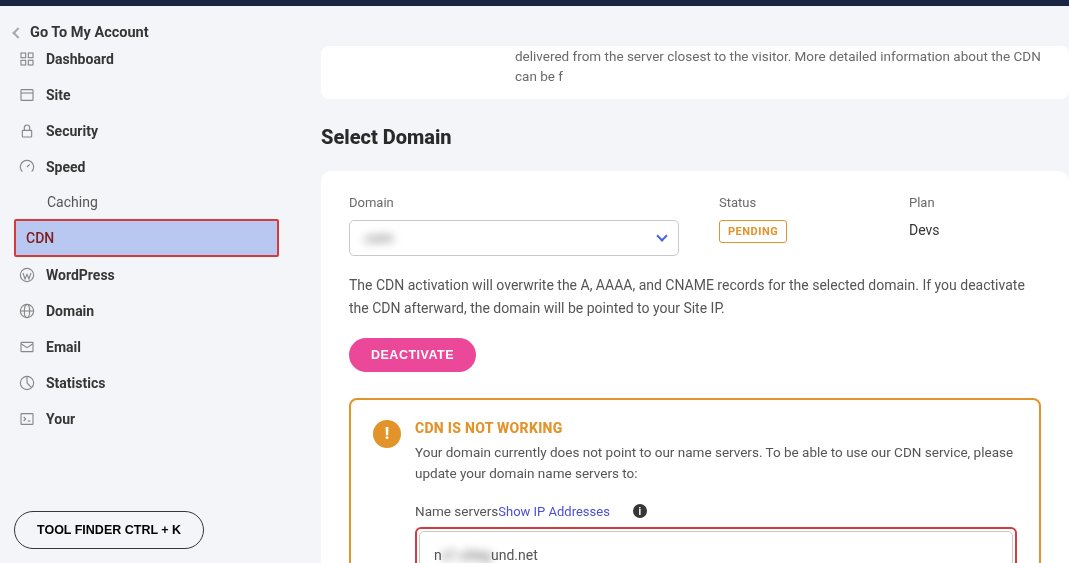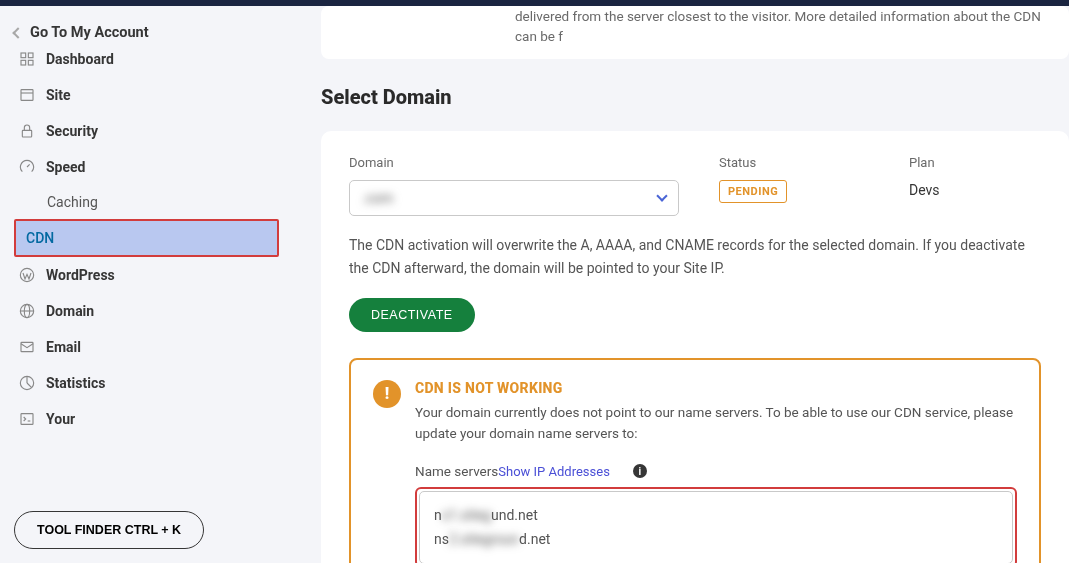--- a/index.html
+++ b/index.html
@@ -7,38 +7,38 @@
 .topbar { height: 6px; background: #1a2541; }
 .layout { display: flex; height: 557px; }
 .sidebar { width: 293px; background: #f4f5f9; padding: 18px 14px 14px 14px; display: flex; flex-direction: column; }
 .account-link { display: flex; align-items: center; gap: 8px; font-weight: 700; color: #363636; font-size: 14.5px; cursor: pointer; }
 .chev-left { display: inline-block; width: 8px; height: 8px; border-left: 2px solid #a8a8a8; border-bottom: 2px solid #a8a8a8; transform: rotate(45deg); }
 .nav { list-style: none; }
 .nav-item { display: flex; align-items: center; gap: 10px; padding: 9px 4px; font-weight: 700; color: #363636; font-size: 14px; cursor: pointer; }
 .nav-item .icon { width: 18px; height: 18px; display: flex; align-items: center; justify-content: center; color: #888; }
 .nav-sub { list-style: none; }
 .nav-sub-item { padding: 9px 4px 9px 33px; font-size: 14px; color: #555; cursor: pointer; }
-.nav-sub-item.active { background: #b9c8f0; border: 2px solid #d23c3c; border-radius: 2px; color: #0369a1; font-weight: 500; padding-left: 10px; }
+.nav-sub-item.active { background: #b9c8f0; border: 2px solid #d23c3c; border-radius: 2px; color: #7f1d1d; font-weight: 500; padding-left: 10px; }
 .tool-finder { margin-top: auto; border: 1.5px solid #363636; background: transparent; border-radius: 22px; padding: 11px 22px; font-weight: 700; font-size: 12.5px; cursor: pointer; align-self: flex-start; }
-.main { flex: 1; padding: 0 0 0 28px; overflow-y: auto; }
+.main { flex: 1; padding: 0 0 0 28px; overflow-y: auto; margin-top: 40px; }
 .banner { background: #fff; border-radius: 8px; padding: 0 14px 12px 14px; margin-bottom: 26px; color: #6a6a6a; font-size: 13.5px; line-height: 1.5; }
 .banner-txt { padding-left: 180px; }
 h1.page-title { font-size: 20px; font-weight: 800; color: #2a2a2a; margin-bottom: 22px; }
 .card { background: #fff; border-radius: 10px; padding: 24px 28px 20px 28px; }
 .row { display: flex; gap: 40px; align-items: flex-start; margin-bottom: 18px; }
 .col-domain { flex: 0 0 330px; }
 .col-status { flex: 0 0 150px; }
 .col-plan { flex: 1; }
 .label { font-size: 13px; color: #6a6a6a; margin-bottom: 10px; display: block; }
 .select { width: 100%; border: 1px solid #c9c9c9; border-radius: 5px; padding: 9px 12px; font-size: 14px; display: flex; justify-content: space-between; align-items: center; cursor: pointer; color: #555; }
 .chev-down { width: 8px; height: 8px; border-right: 2px solid #4a65d6; border-bottom: 2px solid #4a65d6; transform: rotate(45deg); margin-top: -3px; }
 .badge-pending { display: inline-block; border: 1.5px solid #e2932a; color: #e2932a; font-weight: 700; font-size: 11px; padding: 4px 8px; border-radius: 3px; letter-spacing: 0.5px; }
 .plan-val { font-size: 14px; color: #363636; }
 .help-text { font-size: 14px; color: #555; line-height: 1.65; margin-bottom: 18px; }
-.btn-deactivate { background: #15803d; color: #fff; border: none; border-radius: 22px; padding: 10px 22px; font-weight: 400; font-size: 12.5px; letter-spacing: 0.5px; cursor: pointer; margin-bottom: 26px; }
+.btn-deactivate { background: #ec4899; color: #fff; border: none; border-radius: 22px; padding: 10px 22px; font-weight: 700; font-size: 12.5px; letter-spacing: 0.5px; cursor: pointer; margin-bottom: 26px; }
 .warn-box { border: 2px solid #e2932a; border-radius: 8px; padding: 20px 22px; }
 .warn-head { display: flex; gap: 14px; align-items: flex-start; }
 .warn-icon { width: 28px; height: 28px; border-radius: 50%; background: #e2932a; color: #fff; display: flex; align-items: center; justify-content: center; font-weight: 900; font-size: 16px; flex-shrink: 0; }
 .warn-title { color: #e2932a; font-weight: 800; font-size: 14px; letter-spacing: 0.3px; margin-bottom: 6px; }
 .warn-desc { font-size: 13.5px; color: #555; line-height: 1.6; }
 .ns-row { display: flex; justify-content: flex-start; align-items: flex-end; margin: 18px 0 8px 42px; }
 .ns-label { font-size: 13.5px; color: #555; }
 .show-ip { color: #4a4fd6; font-size: 13px; cursor: pointer; display: flex; align-items: center; gap: 23px; }
 .info-icon { width: 14px; height: 14px; border-radius: 50%; background: #363636; color: #fff; display: flex; align-items: center; justify-content: center; font-size: 10px; font-weight: 700; }
 .ns-box { margin-left: 42px; border: 2px solid #d23c3c; border-radius: 6px; padding: 2px; }

